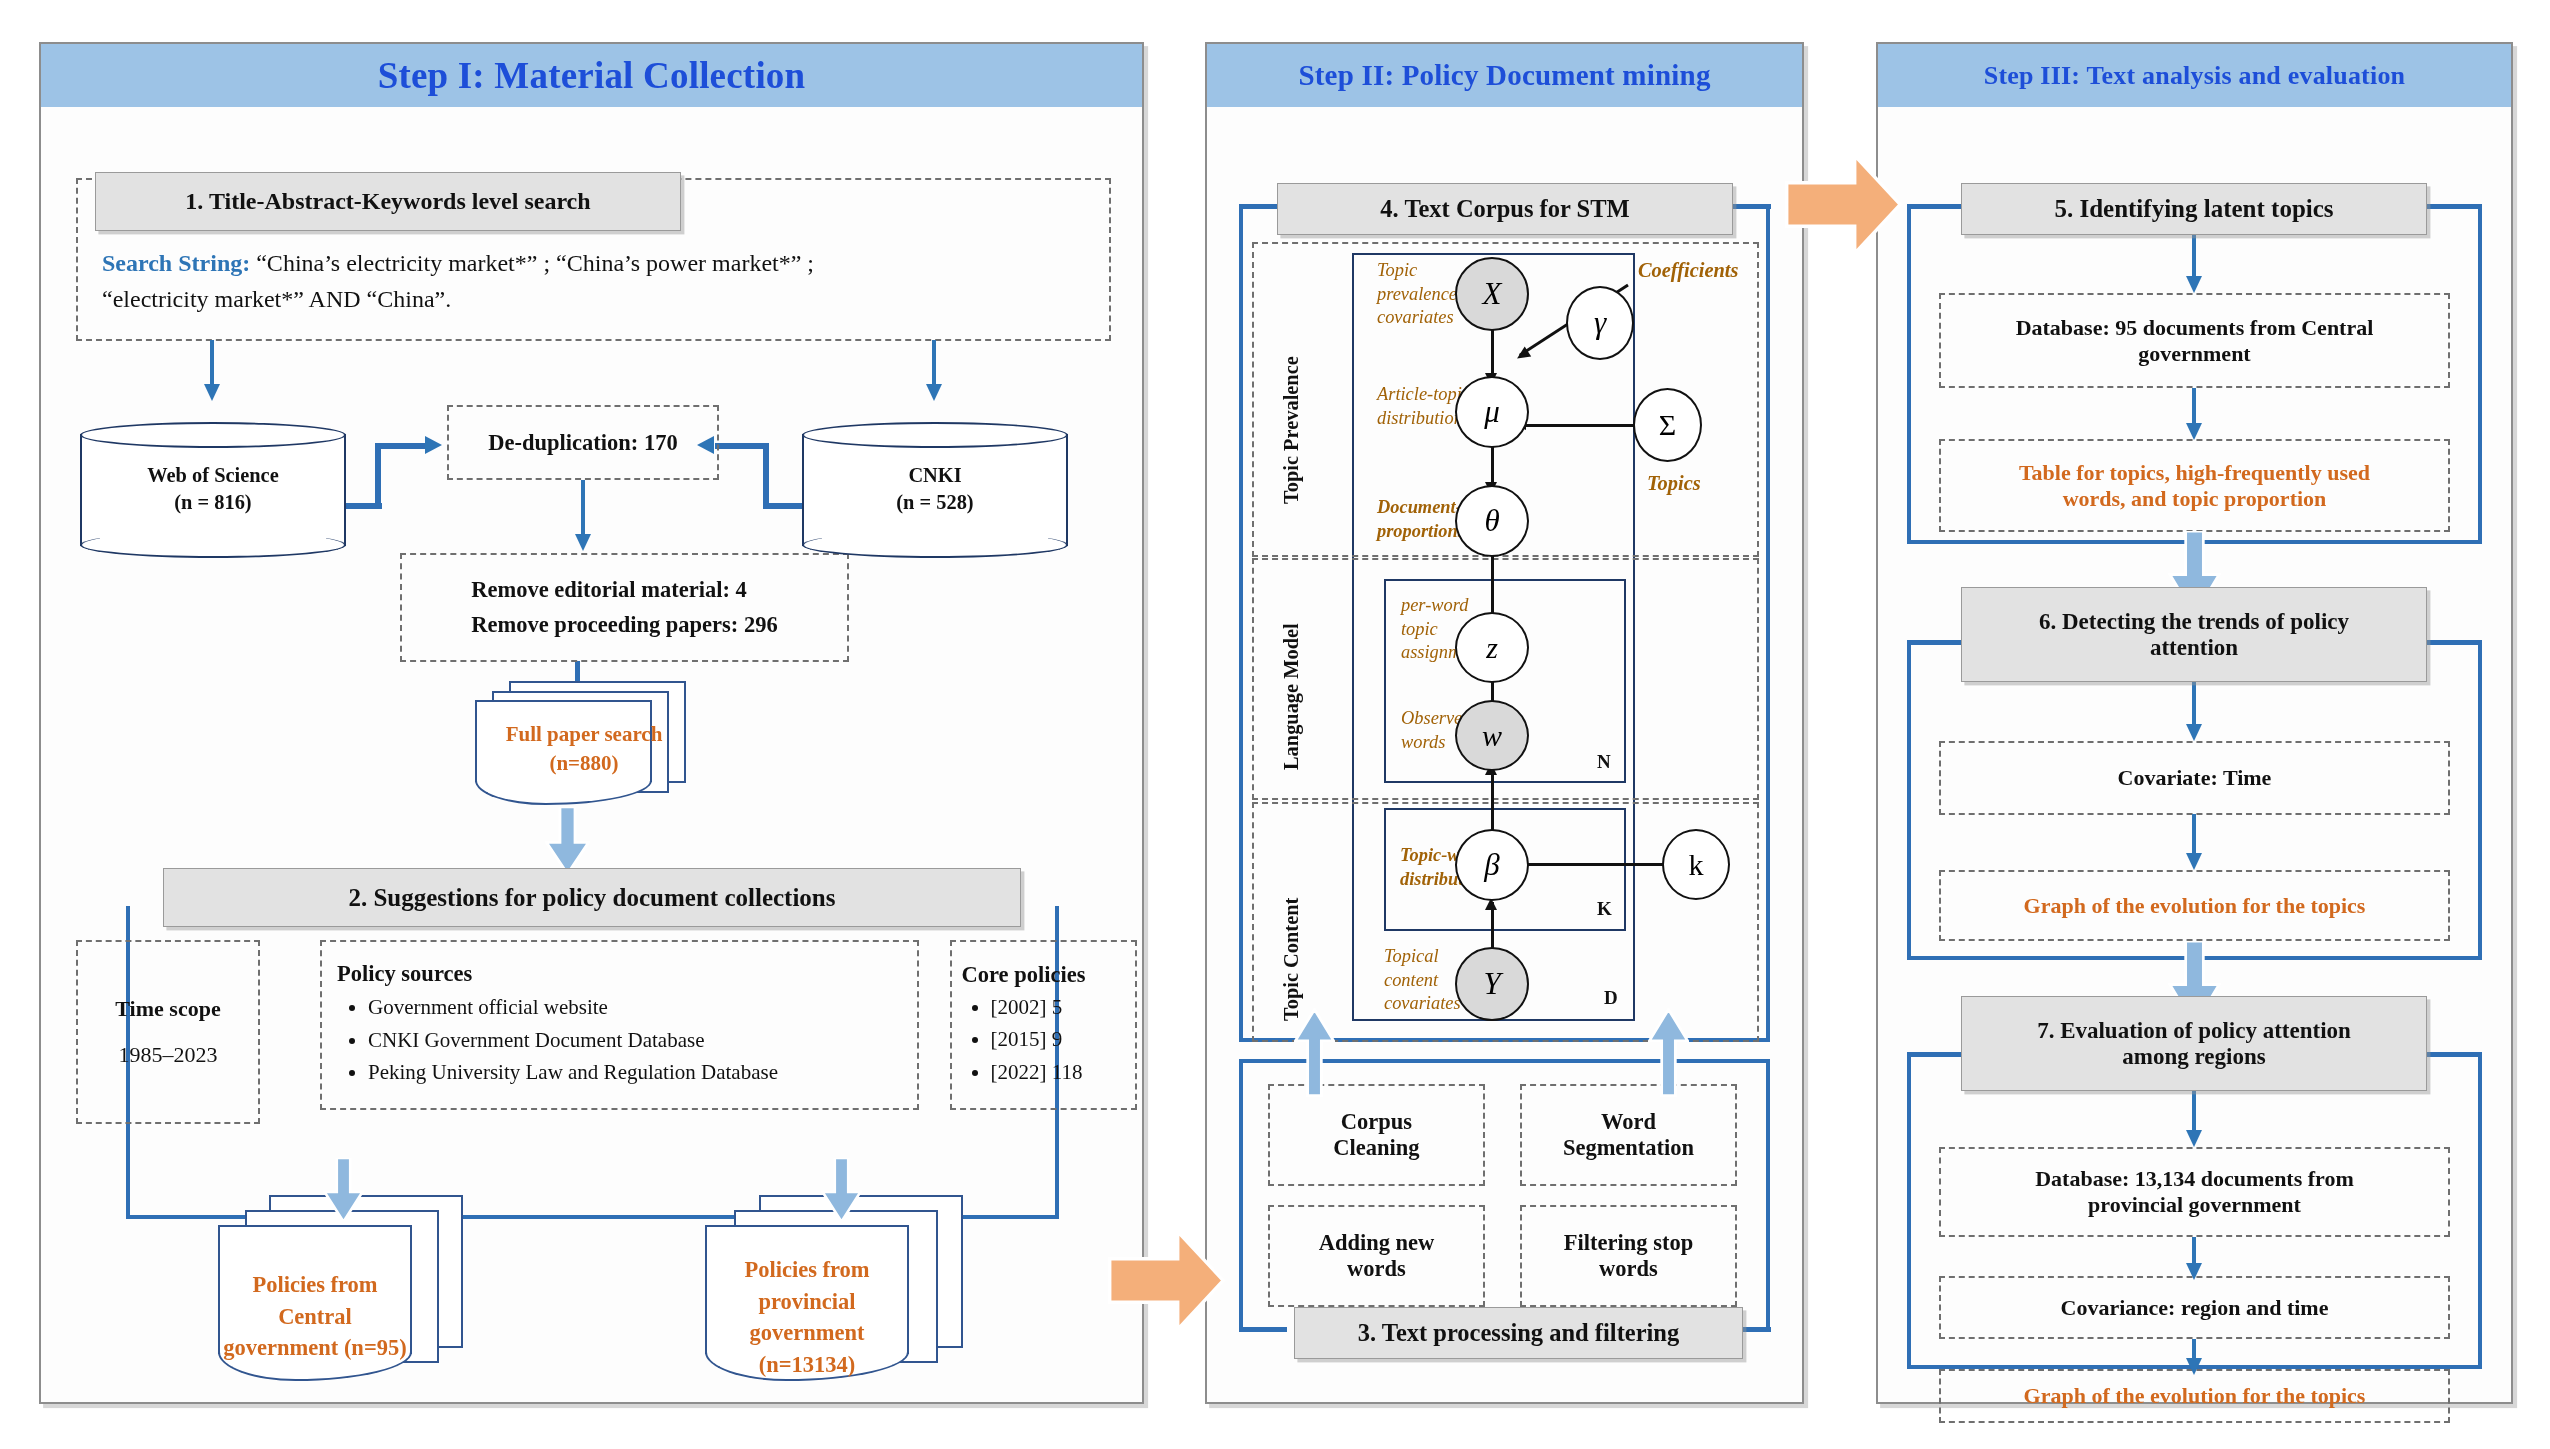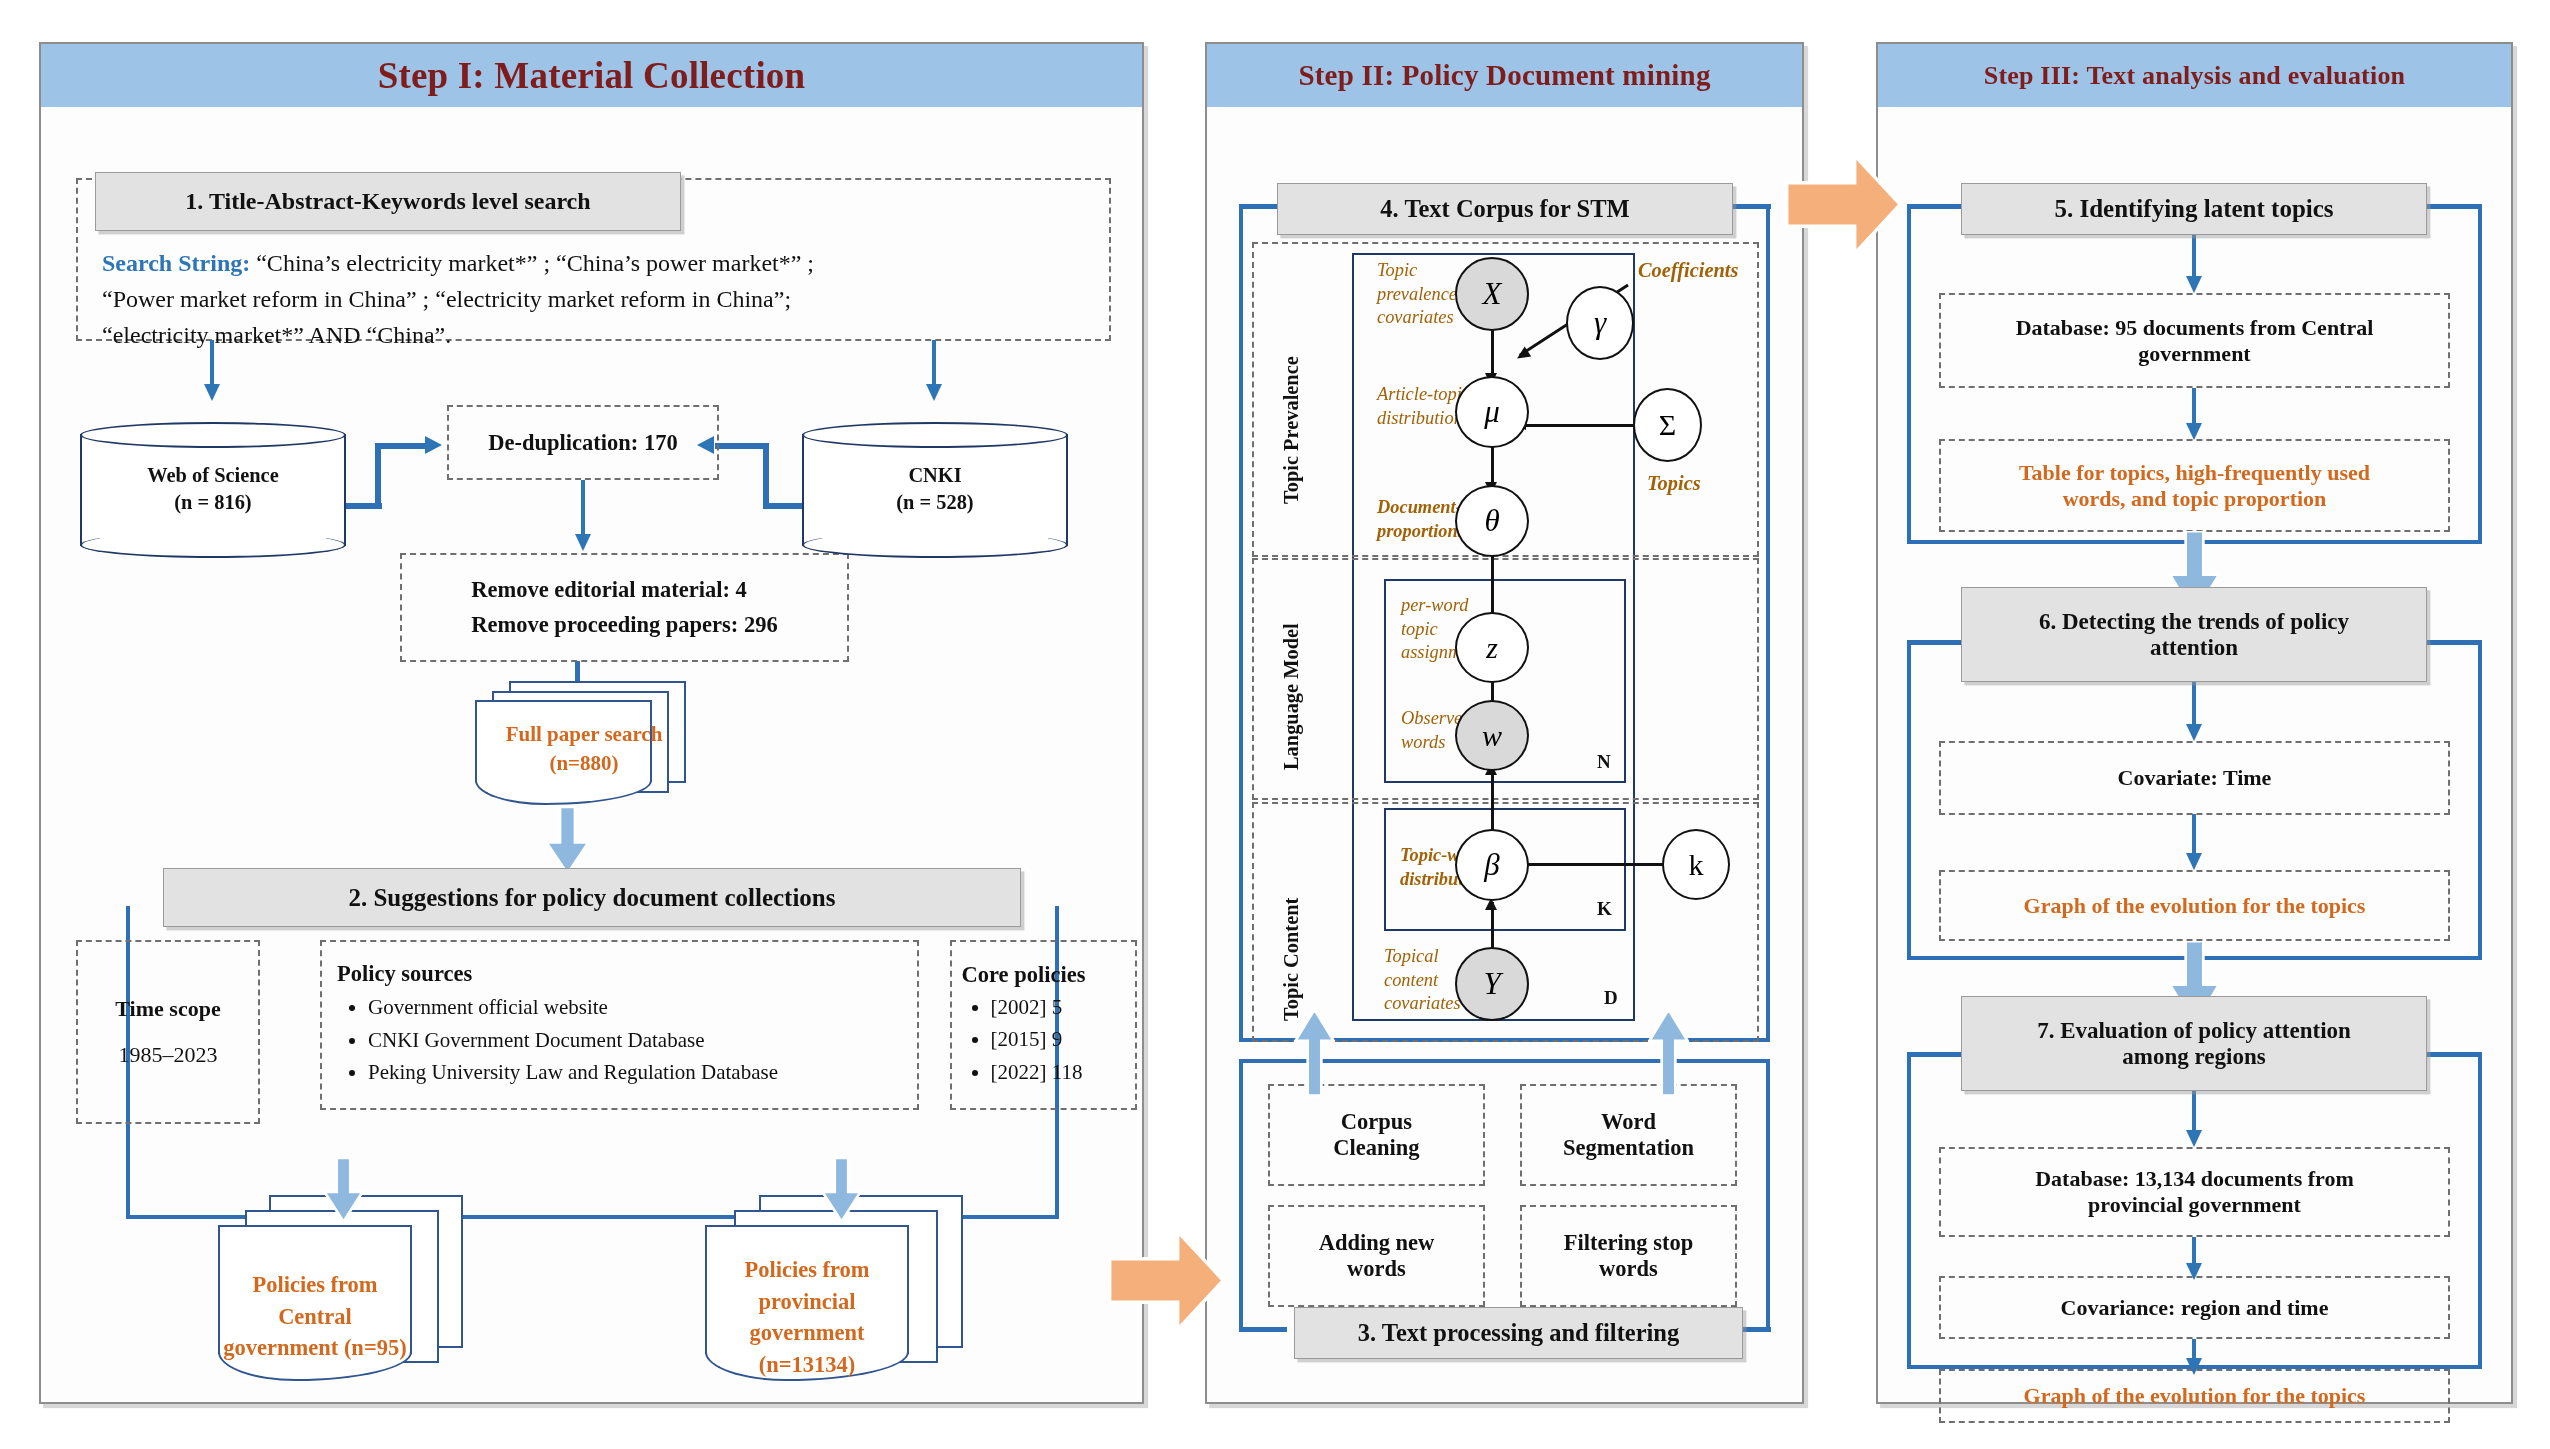--- a/index.html
+++ b/index.html
@@ -4,21 +4,21 @@
 <style>
   html,body{margin:0;padding:0;background:#ffffff;}
   body{font-family:"Liberation Serif", serif;}
   #page{position:relative;width:2550px;height:1449px;background:#fff;overflow:hidden;}
 
   
   .panel{position:absolute;background:#fdfdfd;border:2px solid #8d8d8d;
          box-shadow:4.1px 4.1px 0 rgba(140,140,140,.35);box-sizing:border-box;}
   .panel-head{position:absolute;left:0;right:0;top:0;height:63px;background:#9dc3e6;
               display:flex;align-items:center;justify-content:center;}
-  .panel-head span{font-weight:bold;color:#7f1d1d;letter-spacing:0.2px;}
+  .panel-head span{font-weight:bold;color:#1d4ed8;letter-spacing:0.2px;}
 
   #p1{left:39px;top:42px;width:1105px;height:1362px;}
   #p1 .panel-head span{font-size:37px;}
   #p2{left:1205px;top:42px;width:599px;height:1362px;}
   #p2 .panel-head span{font-size:29px;}
   #p3{left:1876px;top:42px;width:637px;height:1362px;}
   #p3 .panel-head span{font-size:26px;}
 
   
   .gbox{position:absolute;background:#e2e2e2;border:1.4px solid #9a9a9a;
@@ -92,21 +92,20 @@
   <div class="dbox" style="left:76px;top:178px;width:1035px;height:163px;"></div>
 
   <div class="gbox" style="left:95px;top:172px;width:586px;height:59px;font-size:24px;">
     <span>1. Title-Abstract-Keywords level search</span>
   </div>
 
   <div style="position:absolute;left:102px;top:245px;width:1001px;z-index:5;font-size:24px;line-height:1.5;color:#111;">
     <div>
       <span class="blue-lbl">Search String:</span><span> “China’s electricity market*” ; “China’s power market*” ;</span>
     </div>
-    <div>“Power market reform in China” ; “electricity market reform in China”;</div>
     <div> “electricity market*” AND “China”.</div>
   </div>
 
   <div class="arrw" style="left:204px;top:340px;width:16.3px;height:61px;">
     <div class="shaft" style="left:6.1px;top:0;width:4.1px;height:49px;"></div>
     <div class="head" style="left:0;top:44px;border-left:8.2px solid transparent;border-right:8.2px solid transparent;border-top:17.7px solid #2e75b6;"></div>
   </div>
   <div class="arrw" style="left:926px;top:340px;width:16.3px;height:61px;">
     <div class="shaft" style="left:6.1px;top:0;width:4.1px;height:49px;"></div>
     <div class="head" style="left:0;top:44px;border-left:8.2px solid transparent;border-right:8.2px solid transparent;border-top:17.7px solid #2e75b6;"></div>

